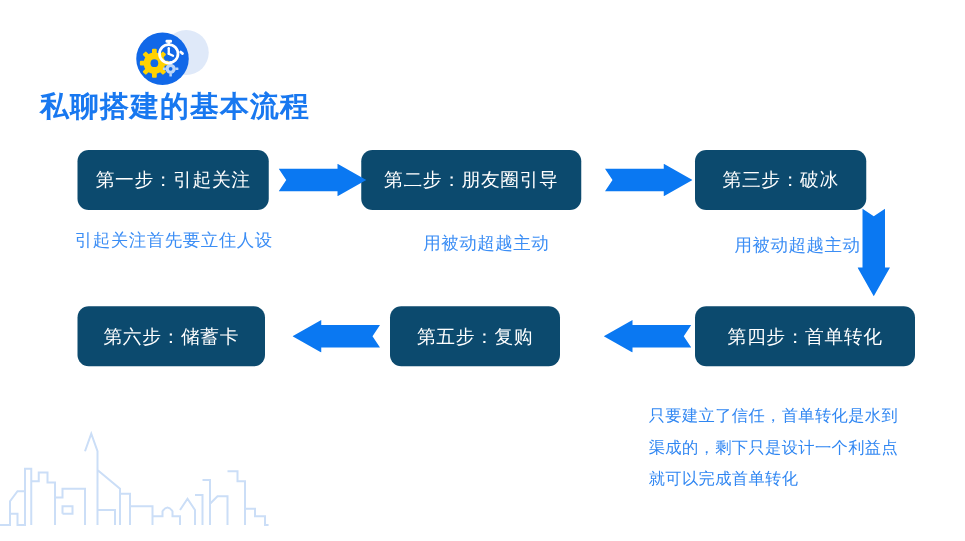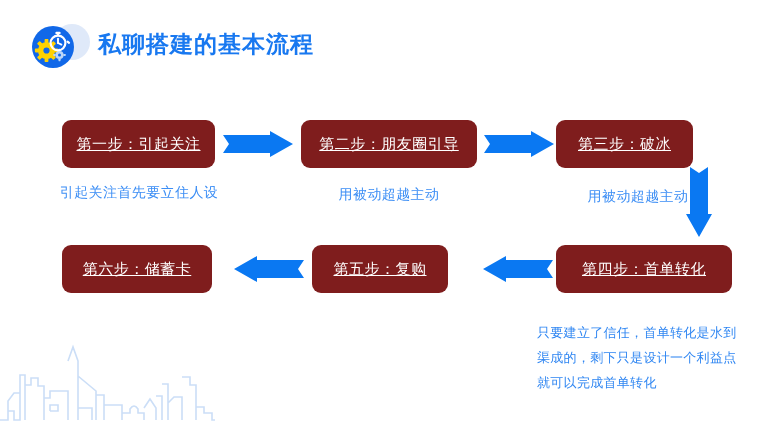--- a/index.html
+++ b/index.html
@@ -19,20 +19,21 @@
   }
 
   
   #header {
     position: absolute;
     left: 28px;
     top: 18px;
     height: 52px;
     display: flex;
     align-items: center;
+    flex-direction: column;
   }
   #logo-wrap {
     position: relative;
     width: 66px;
     height: 52px;
     flex: 0 0 auto;
   }
   #logo-ghost {
     position: absolute;
     left: 26px;
@@ -58,44 +59,43 @@
     font-weight: bold;
     color: #1878f0;
     letter-spacing: 1px;
     white-space: nowrap;
     margin-left: 4px;
   }
 
   
   .flow-box {
     position: absolute;
-    background: #7f1d1d;
+    background: #0c4a6e;
     border-radius: 9px;
     color: #ffffff;
     font-size: 15px;
     letter-spacing: 0.5px;
     display: flex;
     align-items: center;
     justify-content: center;
     height: 48px;
     white-space: nowrap;
-    text-decoration: underline;
   }
   .flow-caption {
     position: absolute;
     font-size: 14px;
     color: #3c8ef5;
     letter-spacing: 0.4px;
     white-space: nowrap;
     text-align: center;
   }
 
   
   #box-1 { left: 62px;  top: 120px; width: 153px; }
-  #box-2 { left: 301px; top: 120px; width: 176px; }
+  #box-2 { left: 289px; top: 120px; width: 176px; }
   #box-3 { left: 556px; top: 120px; width: 137px; }
   #box-4 { left: 556px; top: 245px; width: 176px; text-align: center; }
   #box-5 { left: 312px; top: 245px; width: 136px; }
   #box-6 { left: 62px;  top: 245px; width: 150px; }
 
   #cap-1 { left: 49px;  top: 184px; width: 180px; }
   #cap-2 { left: 318px; top: 186px; width: 142px; }
   #cap-3 { left: 567px; top: 188px; width: 142px; }
 
   
@@ -103,21 +103,21 @@
   .arrow-v { position: absolute; }
   #arrow-1 { left: 223px; top: 131px; }
   #arrow-2 { left: 484px; top: 131px; }
   #arrow-down { left: 686px; top: 167px; }
   #arrow-3 { left: 483px; top: 256px; }
   #arrow-4 { left: 234px; top: 256px; }
 
   
   #note {
     position: absolute;
-    left: 537px;
+    left: 519px;
     top: 320px;
     width: 208px;
     font-size: 13px;
     line-height: 25px;
     color: #2f86f2;
     letter-spacing: 0.3px;
   }
 
   
   #skyline {

